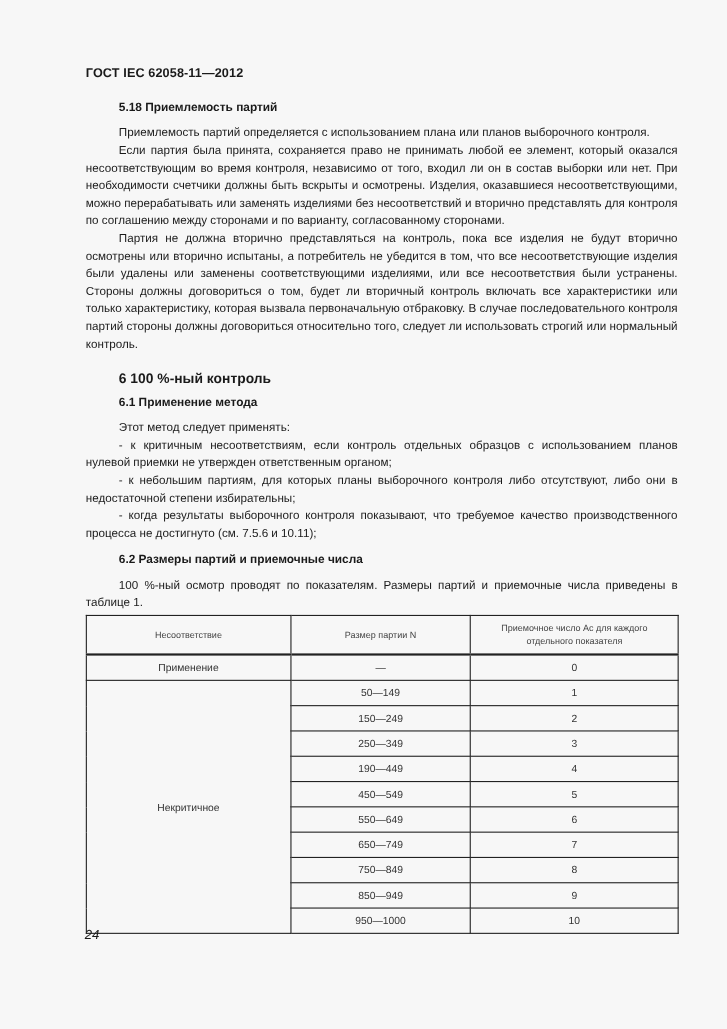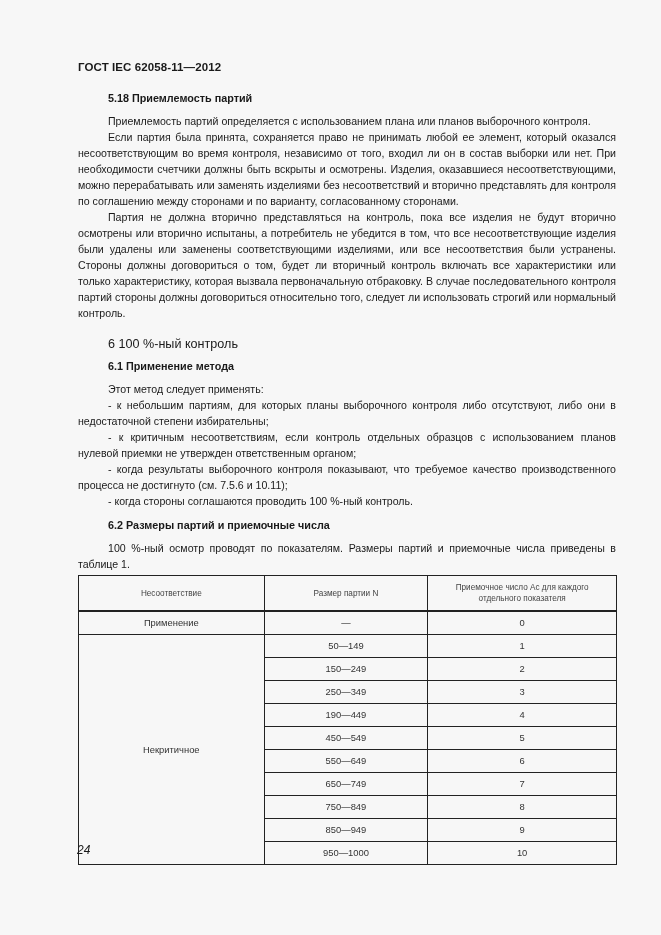--- a/index.html
+++ b/index.html
@@ -17,21 +17,21 @@
     }
     .content {
       position: absolute; left: 78px; top: 90px; width: 538px;
       font-size: 10.6px; line-height: 16px;
     }
     .h2 {
       font-weight: bold; font-size: 10.8px;
       padding-left: 30px; margin: 0 0 7px 0; line-height: 16px;
     }
     .h1 {
-      font-weight: normal; font-size: 12.6px;
+      font-weight: bold; font-size: 12.6px;
       padding-left: 30px; margin: 0; line-height: 18px;
     }
     .p {
       text-indent: 30px; text-align: justify; margin: 0;
     }
     .table-caption { font-size: 9.2px; margin-top: 10px; line-height: 14px; }
     .spaced { letter-spacing: 2px; }
     table.acc {
       border-collapse: collapse;
       width: 539px;
@@ -69,24 +69,23 @@
   <div class="h2">5.18 Приемлемость партий</div>
   <p class="p">Приемлемость партий определяется с использованием плана или планов выборочного контроля.</p>
   <p class="p">Если партия была принята, сохраняется право не принимать любой ее элемент, который оказался несоответствующим во время контроля, независимо от того, входил ли он в состав выборки или нет. При необходимости счетчики должны быть вскрыты и осмотрены. Изделия, оказавшиеся несоответствующими, можно перерабатывать или заменять изделиями без несоответствий и вторично представлять для контроля по соглашению между сторонами и по варианту, согласованному сторонами.</p>
   <p class="p">Партия не должна вторично представляться на контроль, пока все изделия не будут вторично осмотрены или вторично испытаны, а потребитель не убедится в том, что все несоответствующие изделия были удалены или заменены соответствующими изделиями, или все несоответствия были устранены. Стороны должны договориться о том, будет ли вторичный контроль включать все характеристики или только характеристику, которая вызвала первоначальную отбраковку. В случае последовательного контроля партий стороны должны договориться относительно того, следует ли использовать строгий или нормальный контроль.</p>
 
   <div style="height:14px"></div>
   <div class="h1">6 100 %-ный контроль</div>
   <div style="height:5px"></div>
   <div class="h2">6.1 Применение метода</div>
   <p class="p">Этот метод следует применять:</p>
+  <p class="p">- к критичным несоответствиям, если контроль отдельных образцов с использованием планов нулевой приемки не утвержден ответственным органом;</p>
   <p class="p">- к небольшим партиям, для которых планы выборочного контроля либо отсутствуют, либо они в недостаточной степени избирательны;</p>
-  <p class="p">- к критичным несоответствиям, если контроль отдельных образцов с использованием планов нулевой приемки не утвержден ответственным органом;</p>
   <p class="p">- когда результаты выборочного контроля показывают, что требуемое качество производственного процесса не достигнуто (см. 7.5.6 и 10.11);</p>
-  <p class="p">- когда стороны соглашаются проводить 100 %-ный контроль.</p>
 
   <div style="height:8px"></div>
   <div class="h2">6.2 Размеры партий и приемочные числа</div>
   <p class="p">100 %-ный осмотр проводят по показателям. Размеры партий и приемочные числа приведены в таблице 1.</p>
 
 
   <table class="acc">
     <colgroup>
       <col style="width:186px">
         <col style="width:164px">

